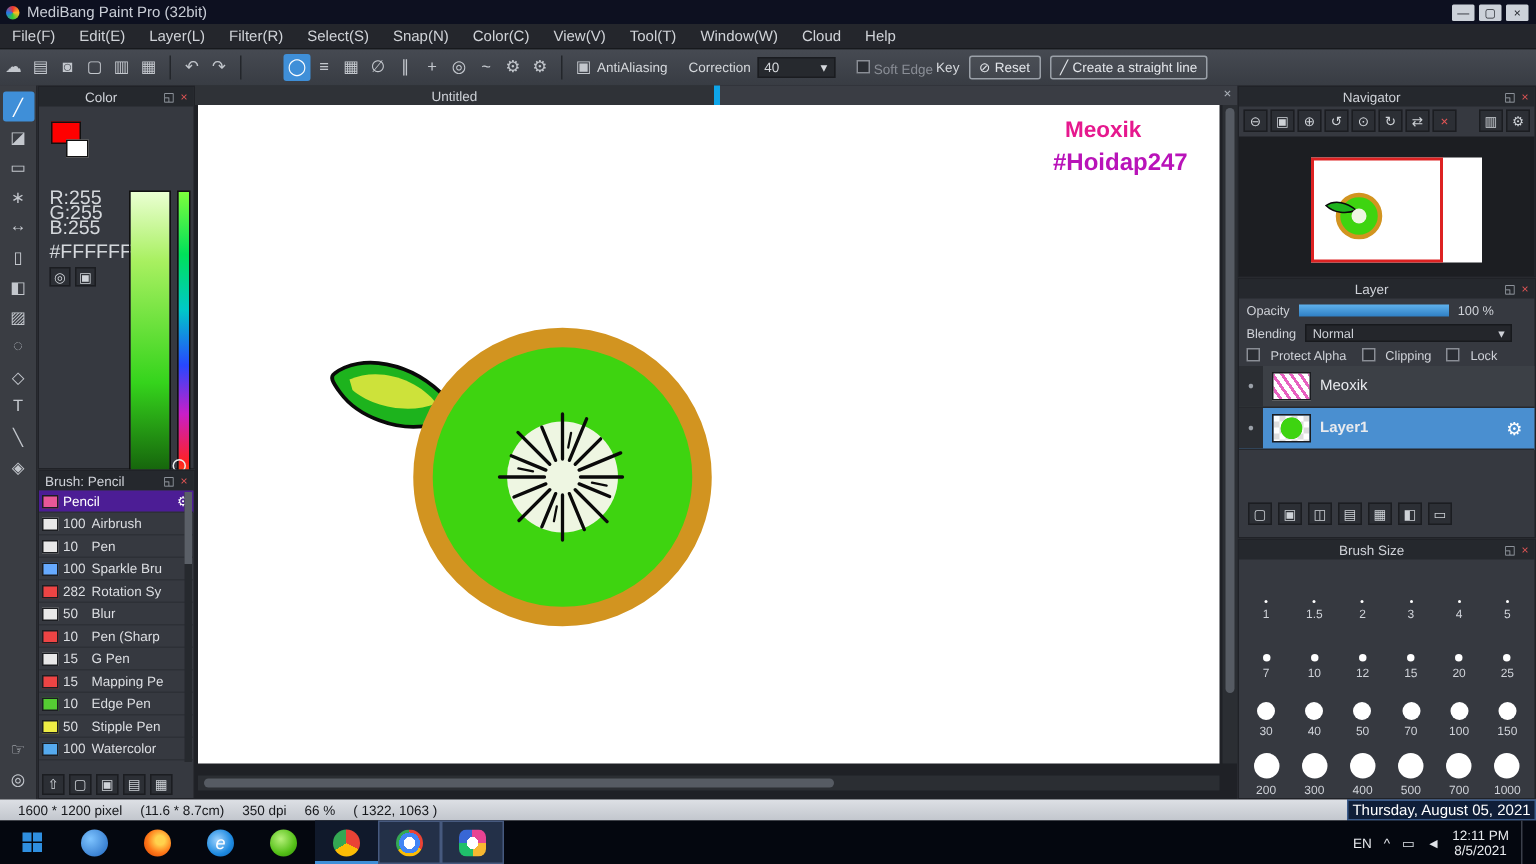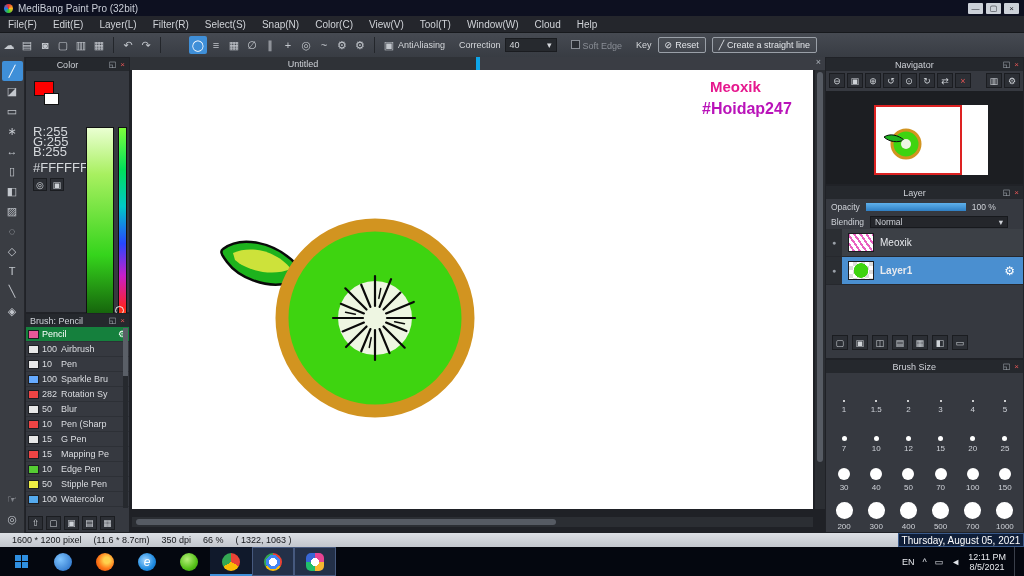--- a/index.html
+++ b/index.html
@@ -53,21 +53,21 @@
     background:linear-gradient(#eaffd2,#a8f060 20%,#35d41c 55%,#0a3a06 90%,#000); border:1px solid #111; }
   #huebar { left:92px; top:69px; width:9px; height:233px; border:1px solid #111;
     background:linear-gradient(#7dff3c,#00e05a 18%,#00c8c8 34%,#2747ff 50%,#c81ec8 64%,#ff2222 78%,#ff9900 88%,#ffe800 94%,#7dff3c); }
   #huemark { left:89px; top:248px; width:9px; height:9px; border:1.5px solid #eee; border-radius:50%; background:transparent; }
   .cpico { width:14px; height:13px; background:#2c2f35; border:1px solid #1b1d21; color:#cfd3d8;
     font-size:9px; display:inline-flex; align-items:center; justify-content:center; }
   
   #brushpanel { left:25px; top:313px; width:105px; height:220px; }
   .brow { height:15px; display:flex; align-items:center; font-size:9px; color:#dcdee2;
     border-bottom:1px solid #2d3036; padding-left:2px; position:relative; }
-  .brow.sel { background:#15803d; color:#fff; }
+  .brow.sel { background:#4c1d95; color:#fff; }
   .chip { width:11px; height:9px; margin-right:3px; border:1px solid #1c1e22; flex:none; }
   .bnum { width:19px; flex:none; }
   .bname { white-space:nowrap; overflow:hidden; }
   .gear { margin-left:auto; margin-right:3px; color:#fff; font-size:9px; }
   #brushscroll { right:1px; top:14px; width:5px; height:180px; background:#26292e; }
   #brushscroll i { display:block; width:5px; height:48px; background:#5a5f67; }
   #brushicons { left:2px; bottom:2px; display:flex; gap:3px; }
   .bic { width:15px; height:14px; background:#2c2f35; border:1px solid #1b1d21; color:#cfd3d8;
     font-size:9px; display:inline-flex; align-items:center; justify-content:center; }
   
@@ -191,21 +191,21 @@
   <span class="ic">⚙</span>
   <span class="tsep"></span>
   <span class="ic">▣</span>
   <span>AntiAliasing</span>
   <span style="margin-left:14px;">Correction</span>
   <span class="dd">
     <span>40</span>
     <span>▾</span>
   </span>
   <span style="margin-left:14px;" class="dim"><i class="cb"></i><span>Soft Edge</span></span>
-  <span style="margin-left:14px;">Key</span>
+  <span style="margin-left:2px;">Key</span>
   <span class="tbtn">
     <span style="margin-right:3px;">⊘</span>
     <span>Reset</span>
   </span>
   <span class="tbtn">
     <span style="margin-right:3px;">╱</span>
     <span>Create a straight line</span>
   </span>
 </div>
 
@@ -417,20 +417,28 @@
       </span>
     <span>100 %</span>
   </div>
   <div class="lrow">
     <span>Blending</span>
     <span class="ddl">
       <span>Normal</span>
       <span>▾</span>
     </span>
   </div>
+  <div class="lrow" style="gap:4px;">
+    <i class="cb"></i>
+    <span>Protect Alpha</span>
+    <i class="cb" style="margin-left:6px;"></i>
+    <span>Clipping</span>
+    <i class="cb" style="margin-left:6px;"></i>
+    <span>Lock</span>
+  </div>
   <div id="meoxikrow" class="layeritem">
     <span class="eyecell">●</span>
     <span class="lthumb" id="thumb-meoxik"></span>
     <span class="lname">Meoxik</span>
   </div>
   <div id="layer1row" class="layeritem">
     <span class="eyecell">●</span>
     <span class="lthumb" id="thumb-layer1"></span>
     <span class="lname" style="font-weight:bold;">Layer1</span>
     <span class="gear" style="margin-right:8px; font-size:12px;">⚙</span>

